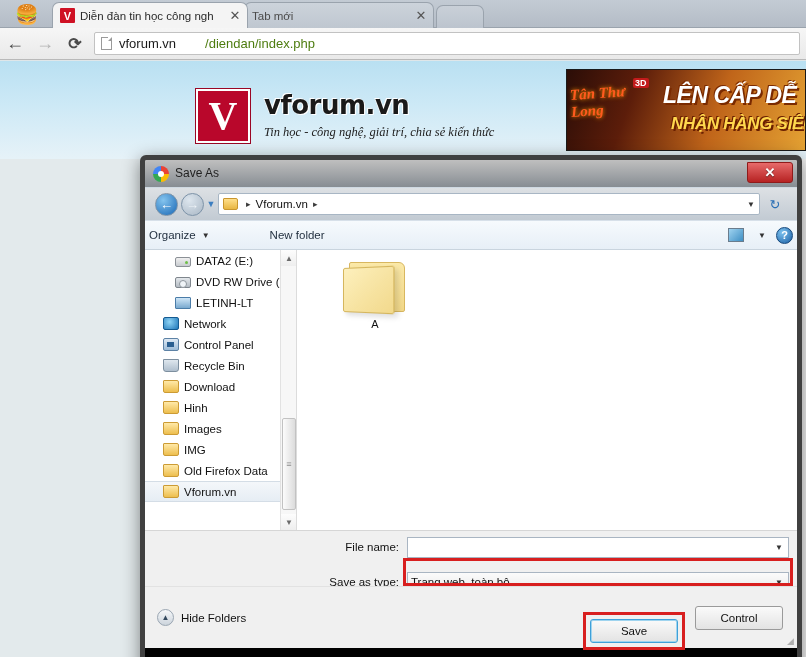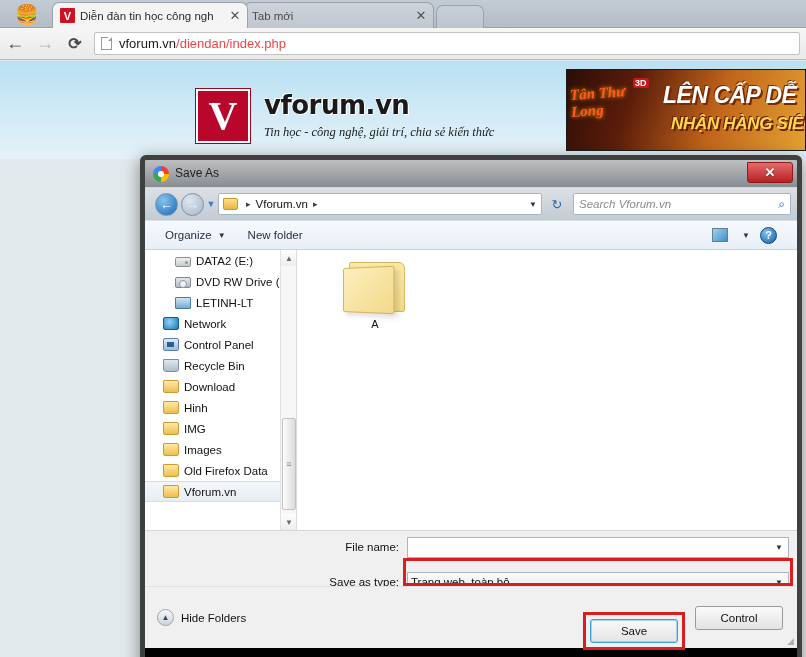--- a/index.html
+++ b/index.html
@@ -85,21 +85,21 @@
   .page-doc-icon {
     width: 11px; height: 13px; border: 1px solid #9a9a9a; background: #fff;
     margin-right: 7px; flex: 0 0 11px; position: relative;
   }
   .page-doc-icon::after {
     content: ""; position: absolute; right: -1px; top: -1px;
     border-left: 4px solid #fff; border-bottom: 4px solid #9a9a9a;
     width: 0; height: 0;
   }
   .url-host { color: #1a1a1a; }
-  .url-path { color: #ef4444; }
+  .url-path { color: #4d7c0f; margin-left: 29px; }
 
   
   .page {
     position: absolute; top: 61px; left: 0; width: 806px; height: 596px;
     background: #e3eaec;
     overflow: hidden;
   }
   .page-header-bg {
     position: absolute; top: 0; left: 0; width: 806px; height: 98px;
     background: linear-gradient(to bottom, #b9e0f2 0%, #cde9f6 45%, #e6f2f8 100%);
@@ -252,22 +252,22 @@
     background: #fff; border: 1px solid #a8b6c4; border-radius: 2px;
     display: flex; align-items: center; padding: 0 5px;
     font-size: 11.5px; color: #8b8b8b; font-style: italic;
   }
   .search-mag { margin-left: auto; font-size: 12px; color: #2a6fb5; font-style: normal; }
 
   .dlg-toolbar {
     position: relative; height: 30px;
     background: linear-gradient(to bottom, #f6fafd, #e7eff7);
     border-top: 1px solid #d7e0e9; border-bottom: 1px solid #c9d4de;
-    display: flex; align-items: center; padding: 0 20px;
-    font-size: 11.5px; color: #1f2d3d;
+    display: flex; align-items: center; padding: 0 4px;
+    font-size: 11.5px; color: #1f2d3d; gap: 38px;
   }
   .tb-item { margin-right: 22px; display: flex; align-items: center; }
   .tb-caret { font-size: 8px; margin-left: 6px; color: #333; }
   .tb-right { margin-left: auto; display: flex; align-items: center; }
   .view-icon {
     width: 16px; height: 14px; border: 1px solid #6a7c8d;
     background: linear-gradient(135deg, #9fd3f0, #3f8fc4);
     margin-right: 8px;
   }
   .help-icon {
@@ -551,24 +551,20 @@
       <div class="navcircle fwd">→</div>
       <div class="navcaret">▼</div>
       <div class="crumbbar">
         <span class="crumb-folder"></span>
         <span class="crumb-sep">▸</span>
         <span>Vforum.vn</span>
         <span class="crumb-sep">▸</span>
         <span class="crumbbar-caret">▼</span>
       </div>
       <div class="refresh-btn">↻</div>
-      <div class="searchbox">
-        <span>Search Vforum.vn</span>
-        <span class="search-mag">⌕</span>
-      </div>
     </div>
 
     <div class="dlg-toolbar">
       <div class="tb-item">
         <span>Organize</span>
         <span class="tb-caret">▼</span>
       </div>
       <div class="tb-item">
         <span>New folder</span>
       </div>
@@ -610,25 +606,25 @@
             <div class="nav-item indent1">
               <span class="nav-ico ico-folder"></span>
               <span>Download</span>
             </div>
             <div class="nav-item indent1">
               <span class="nav-ico ico-folder"></span>
               <span>Hinh</span>
             </div>
             <div class="nav-item indent1">
               <span class="nav-ico ico-folder"></span>
+              <span>Images</span>
+            </div>
+            <div class="nav-item indent1">
+              <span class="nav-ico ico-folder"></span>
               <span>IMG</span>
-            </div>
-            <div class="nav-item indent1">
-              <span class="nav-ico ico-folder"></span>
-              <span>Images</span>
             </div>
             <div class="nav-item indent1">
               <span class="nav-ico ico-folder"></span>
               <span>Old Firefox Data</span>
             </div>
             <div class="nav-item indent1 selected">
               <span class="nav-ico ico-folder"></span>
               <span>Vforum.vn</span>
             </div>
           </div>

